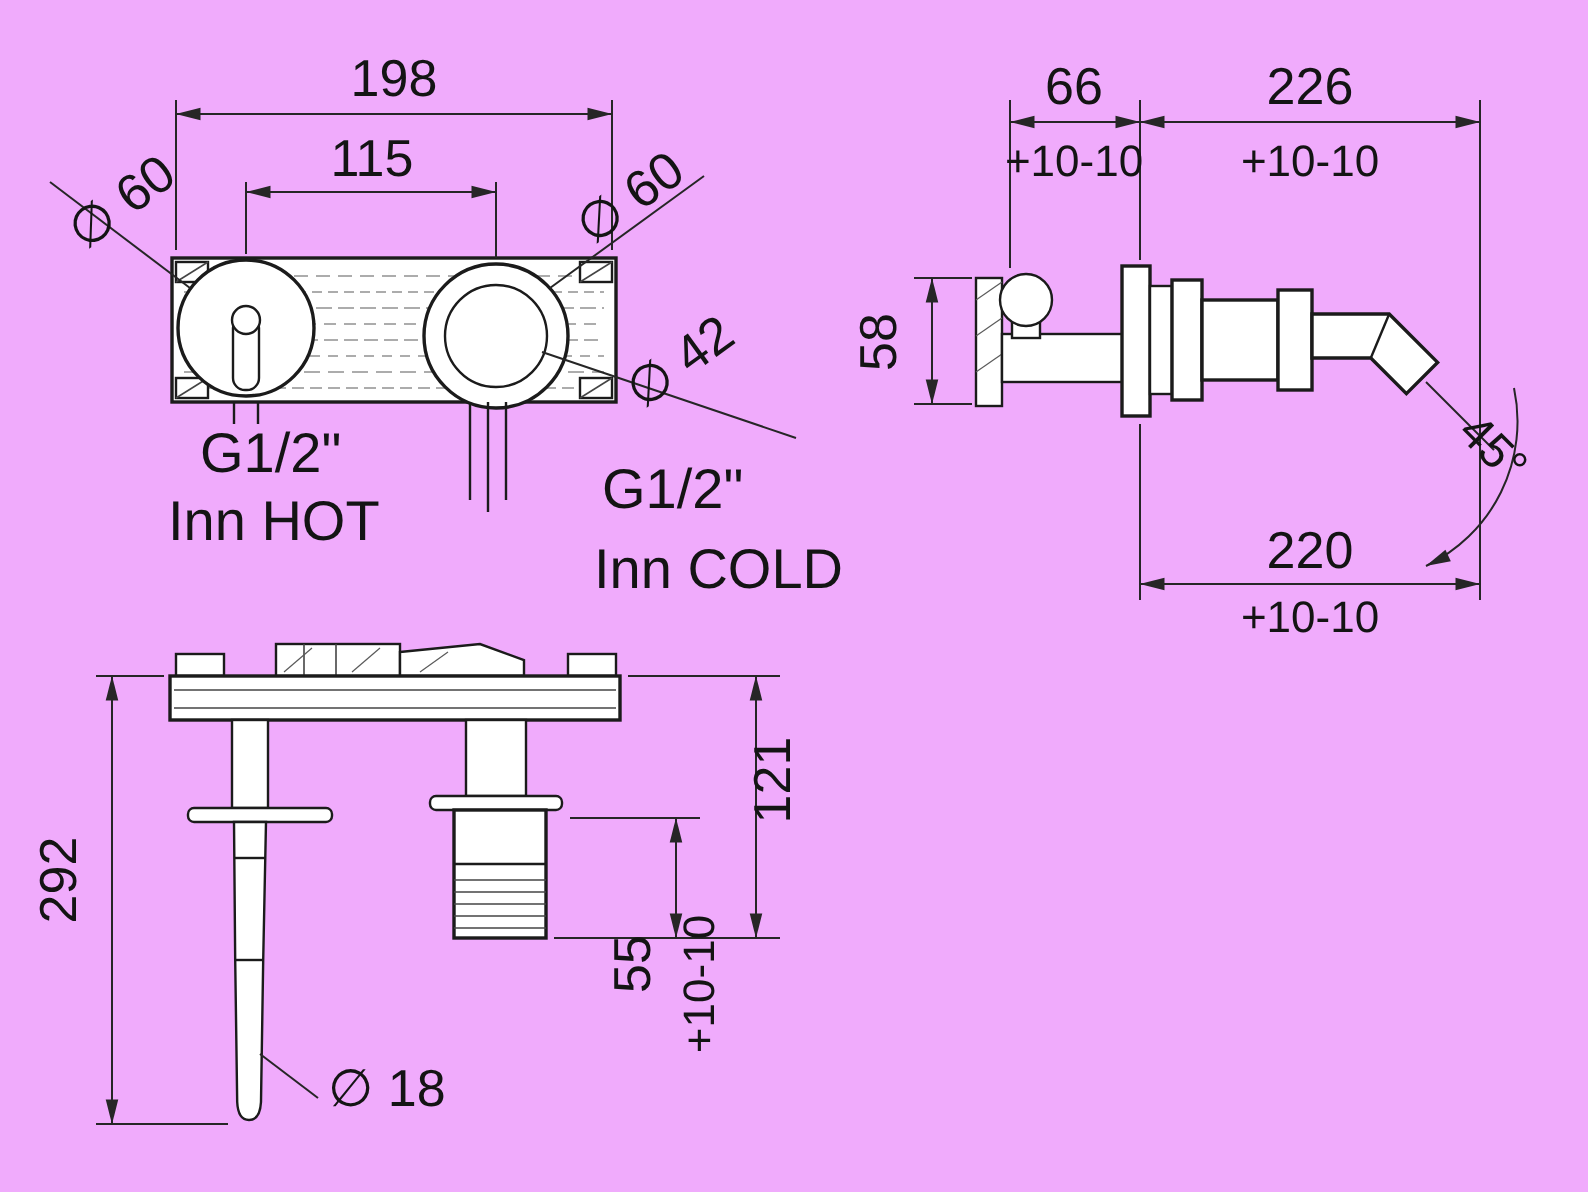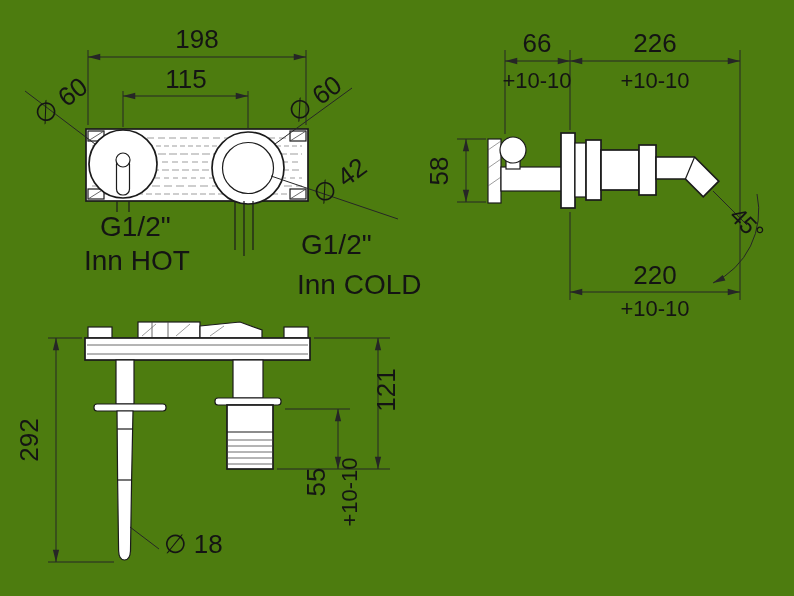--- a/index.html
+++ b/index.html
@@ -1,16 +1,16 @@
 <!DOCTYPE html>
 <html><head>
 <meta charset="utf-8">
 <style>
   html,body{margin:0;padding:0;background:#ffffff;}
-  .sheet{width:794px;height:596px;background:#4d7c0f;position:relative;overflow:hidden;}
+  .sheet{width:794px;height:596px;background:#f0abfc;position:relative;overflow:hidden;}
   svg{display:block;}
   svg text{font-family:"Liberation Sans", sans-serif;fill:#141414;}
   .dim{font-size:26px;}
   .tol{font-size:22px;}
   .big{font-size:28px;}
   .ang{font-size:24px;}
   .obj{fill:#ffffff;stroke:#1b1b1b;stroke-width:1.7;}
   .obj2{fill:#ffffff;stroke:#1b1b1b;stroke-width:1.2;}
   .objline{fill:none;stroke:#1b1b1b;stroke-width:1.2;}
   .hatch{stroke:#5a5a5a;stroke-width:0.6;fill:none;}

